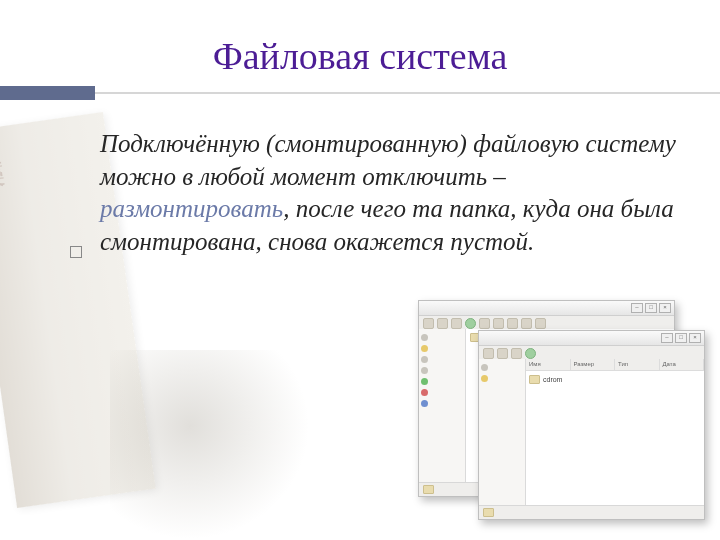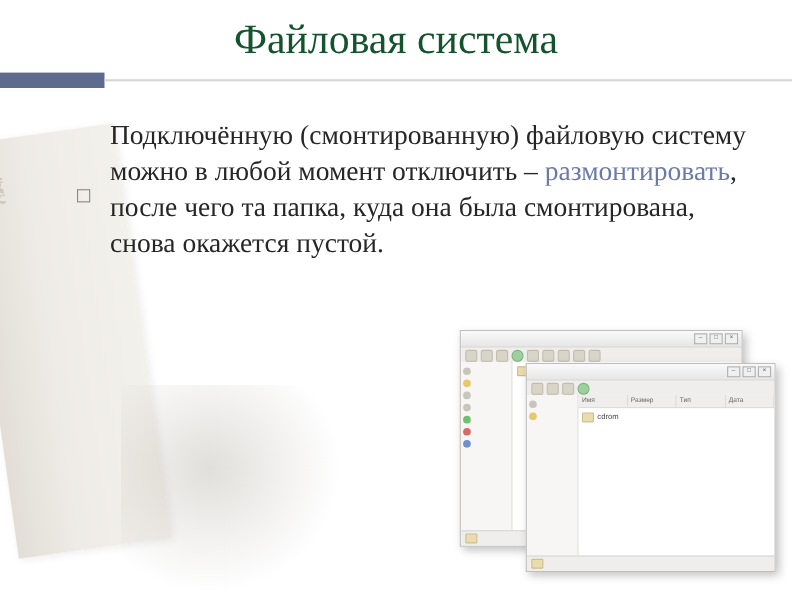--- a/index.html
+++ b/index.html
@@ -34,22 +34,22 @@
   }
   .bg-shadow {
     position: absolute;
     left: 110px; top: 350px;
     width: 200px; height: 190px;
     background: radial-gradient(ellipse at 40% 40%, rgba(180,175,165,0.4), transparent 70%);
   }
   .title {
     text-align: center;
     font-size: 38px;
-    color: #14532d;
-    margin: 14px 0 8px 0;
+    color: #4c1d95;
+    margin: 34px 0 8px 0;
     position: relative;
     z-index: 2;
   }
   .divider-row {
     display: flex;
     align-items: center;
     height: 14px;
     position: relative;
     z-index: 2;
   }
@@ -63,21 +63,22 @@
     height: 2px;
     background: #d6d6d6;
   }
   .content {
     position: relative;
     z-index: 2;
     padding: 28px 30px 0 70px;
   }
   .bullet-row {
     display: flex;
-    align-items: center;
+    align-items: flex-end;
+    font-style: italic;
   }
   .bullet {
     width: 10px;
     height: 10px;
     border: 1px solid #888;
     margin-top: 10px;
     margin-right: 18px;
     flex: 0 0 auto;
   }
   .para {

